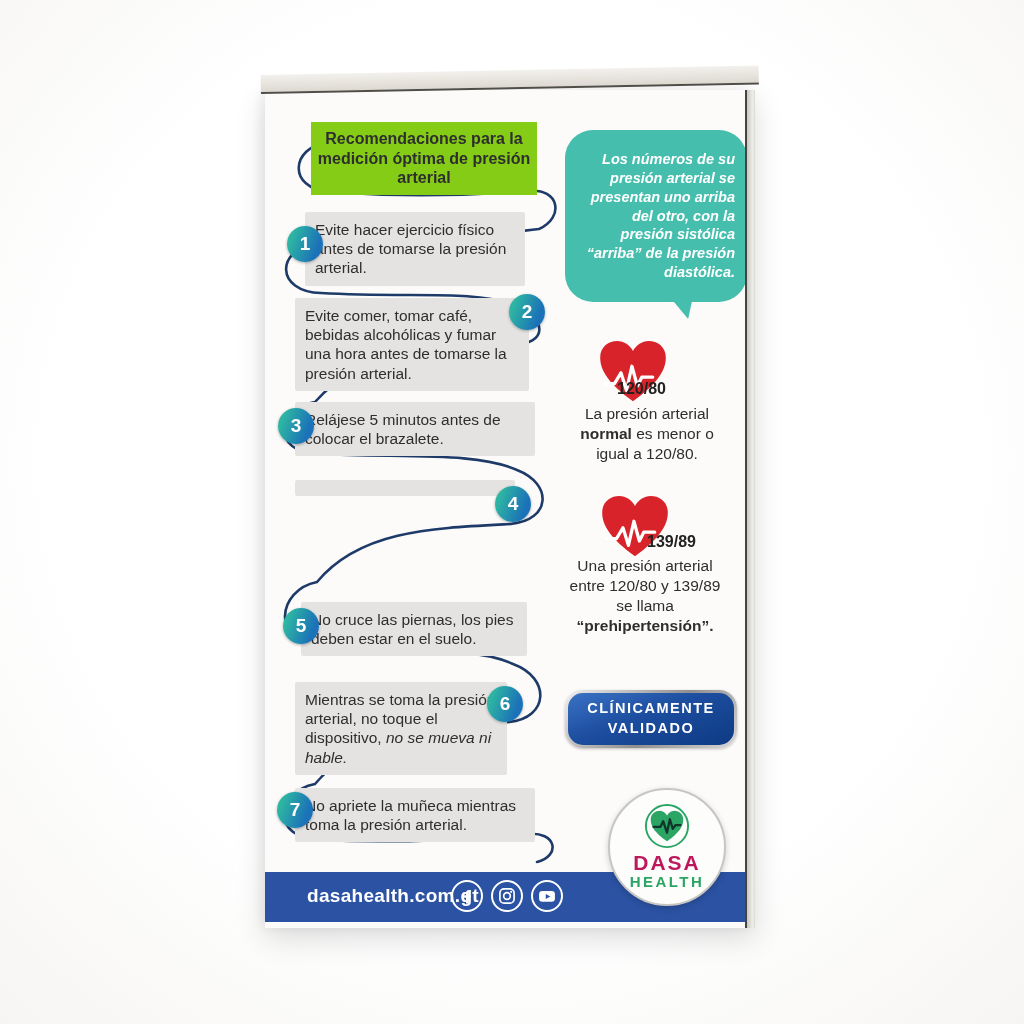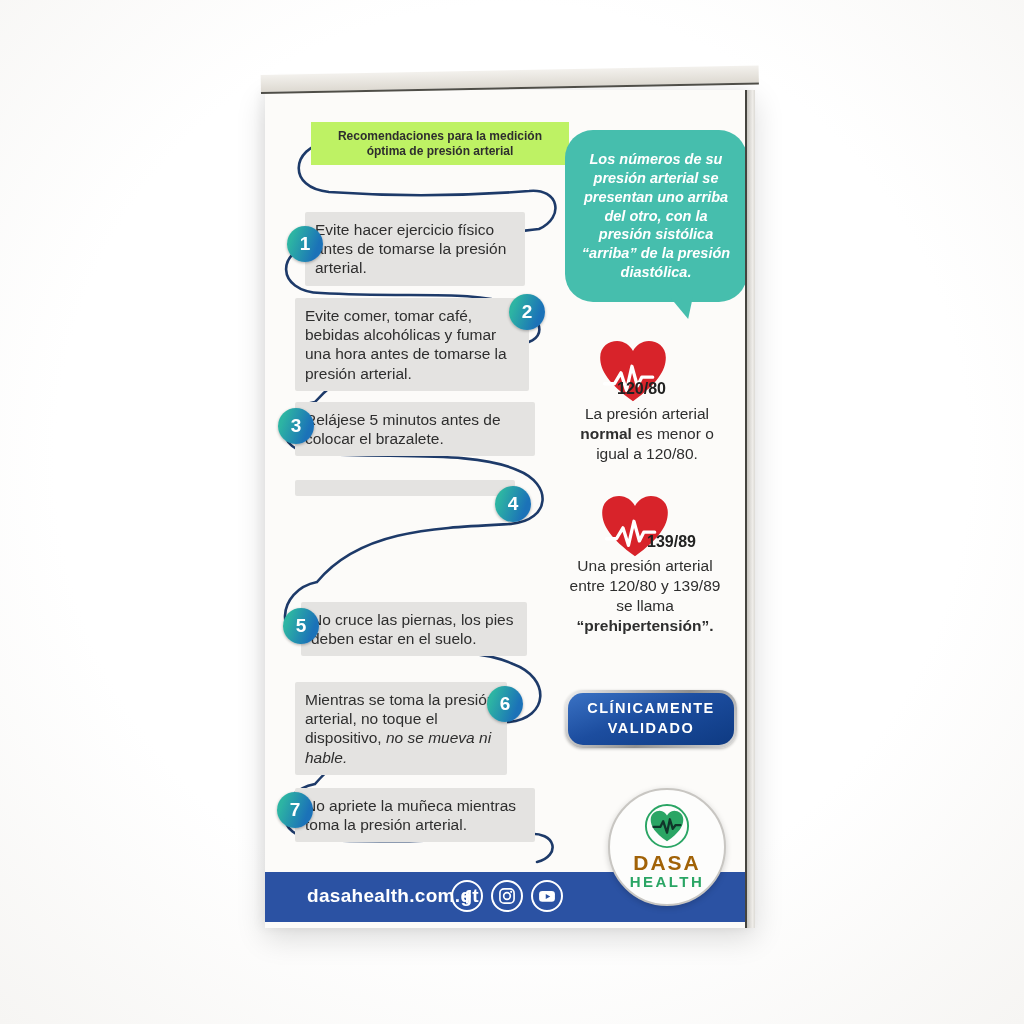--- a/index.html
+++ b/index.html
@@ -8,40 +8,40 @@
   
   .box{position:absolute;left:265px;top:90px;width:490px;height:838px;background:#fcfbf9;
     box-shadow:0 10px 28px rgba(0,0,0,.14), -4px 0 10px rgba(0,0,0,.05);}
   .top-flap{position:absolute;left:-4px;top:-15px;width:498px;height:17px;
     background:linear-gradient(#f3f1ed,#ddd9d1);border-bottom:2.5px solid #4f4e48;
     transform:rotate(-1.1deg);transform-origin:left bottom;}
   .side-sliver{position:absolute;right:0;top:0;bottom:0;width:8px;
     background:linear-gradient(90deg,#c9c7c2,#efede9 70%,#dcdad5);border-left:2px solid #45443f;z-index:4;}
   
   .snake{position:absolute;left:0;top:0;width:490px;height:838px;z-index:1;pointer-events:none;}
-  .title-box{position:absolute;left:46px;top:32px;width:214px;padding:7px 22px;background:#bef264;
-    font-weight:bold;font-size:12px;line-height:1.22;text-align:center;color:var(--text_dark,#2e2e2e);z-index:2;}
+  .title-box{position:absolute;left:46px;top:32px;width:214px;padding:7px 6px;background:#84cc16;
+    font-weight:bold;font-size:16px;line-height:1.22;text-align:center;color:var(--text_dark,#2e2e2e);z-index:2;}
   .step{position:absolute;background:#e4e3e1;padding:8px 10px;font-size:15.5px;line-height:1.24;
     color:var(--text_dark,#2e2e2e);z-index:2;border-radius:2px;}
   .step em{font-style:italic;}
   .badge{position:absolute;width:36px;height:36px;border-radius:50%;z-index:3;
     background:linear-gradient(110deg,var(--badge_teal,#2db4a3) 18%,var(--badge_blue,#1b72b8) 78%);
     color:#fff;font-weight:bold;font-size:19px;display:flex;align-items:center;justify-content:center;
     box-shadow:0 1px 3px rgba(0,0,0,.3);}
   .s1{left:40px;top:122px;width:200px;} .s1 .badge{left:-18px;top:14px;}
   .s2{left:30px;top:208px;width:214px;} .s2 .badge{right:-16px;top:-4px;}
   .s3{left:30px;top:312px;width:220px;} .s3 .badge{left:-17px;top:6px;}
   .s4{left:30px;top:390px;width:200px;} .s4 .badge{right:-16px;top:6px;}
   .s5{left:36px;top:512px;width:206px;} .s5 .badge{left:-18px;top:6px;}
   .s6{left:30px;top:592px;width:192px;} .s6 .badge{right:-16px;top:4px;}
   .s7{left:30px;top:698px;width:220px;} .s7 .badge{left:-18px;top:4px;}
   
   .bubble{position:absolute;left:300px;top:40px;width:182px;min-height:172px;z-index:2;
     background:var(--bubble_teal,#46bead);border-radius:28px;color:#fff;font-weight:bold;font-style:italic;
-    font-size:14.5px;line-height:1.3;text-align:center;padding:20px 12px 18px;box-sizing:border-box;}
+    font-size:14.5px;line-height:1.3;text-align:right;padding:20px 12px 18px;box-sizing:border-box;}
   .bubble-tail{position:absolute;bottom:-17px;left:58%;width:0;height:0;
     border-left:16px solid transparent;border-right:7px solid transparent;
     border-top:22px solid var(--bubble_teal,#46bead);transform:skewX(6deg);}
   .heart-wrap{position:absolute;z-index:2;width:70px;height:64px;}
   .hw1{left:333px;top:250px;} .hw2{left:335px;top:405px;}
   .reading{position:absolute;z-index:2;font-weight:bold;font-size:16px;color:#222;}
   .r1{left:352px;top:290px;} .r2{left:382px;top:443px;}
   .bp-text{position:absolute;z-index:2;width:170px;text-align:center;font-size:15.5px;line-height:1.3;
     color:var(--text_dark,#2e2e2e);}
   .t1{left:297px;top:314px;} .t2{left:295px;top:466px;}
@@ -56,21 +56,21 @@
   
   .bar{position:absolute;left:0;bottom:6px;width:486px;height:50px;background:var(--bar_blue,#2b52a3);z-index:2;}
   .bar-url{position:absolute;left:42px;top:13px;color:#fff;font-size:19px;font-weight:bold;letter-spacing:.3px;}
   .soc{position:absolute;top:8px;width:32px;height:32px;border:2px solid #fff;border-radius:50%;
     display:flex;align-items:center;justify-content:center;box-sizing:border-box;}
   .soc svg{width:20px;height:20px;display:block;}
   .soc1{left:186px;} .soc2{left:226px;} .soc3{left:266px;}
   .logo-circle{position:absolute;left:343px;top:698px;width:114px;height:114px;border-radius:50%;z-index:3;
     background:#fdfdfc;border:2px solid #c8c6c2;box-shadow:0 2px 6px rgba(0,0,0,.18);
     display:flex;flex-direction:column;align-items:center;justify-content:center;}
-  .logo-brand{font-weight:bold;font-size:21px;letter-spacing:2px;color:#a16207;line-height:1;margin-top:3px;}
+  .logo-brand{font-weight:bold;font-size:21px;letter-spacing:2px;color:#be185d;line-height:1;margin-top:3px;}
   .logo-sub{font-weight:bold;font-size:15px;letter-spacing:2.5px;color:var(--logo_green,#2aa564);line-height:1.2;}
 </style>
 </head>
 <body>
 
 <div class="scene">
   <div class="box">
     <div class="top-flap"></div>
     <div class="side-sliver"></div>
 

